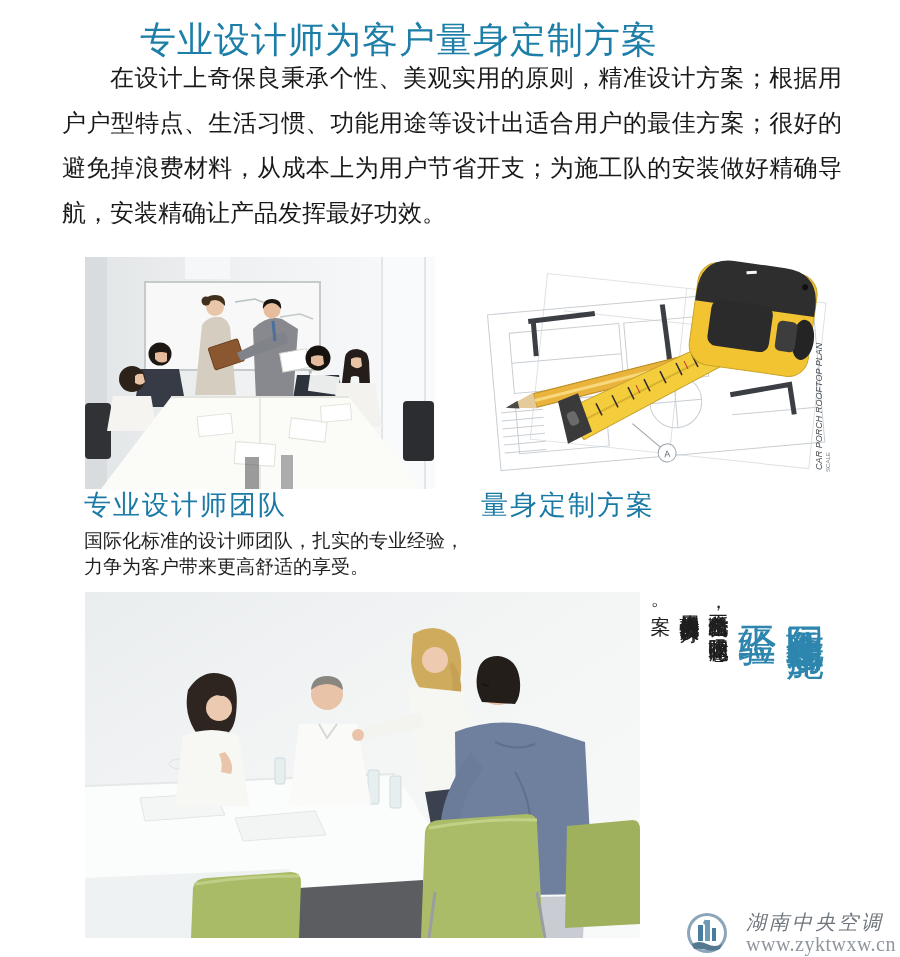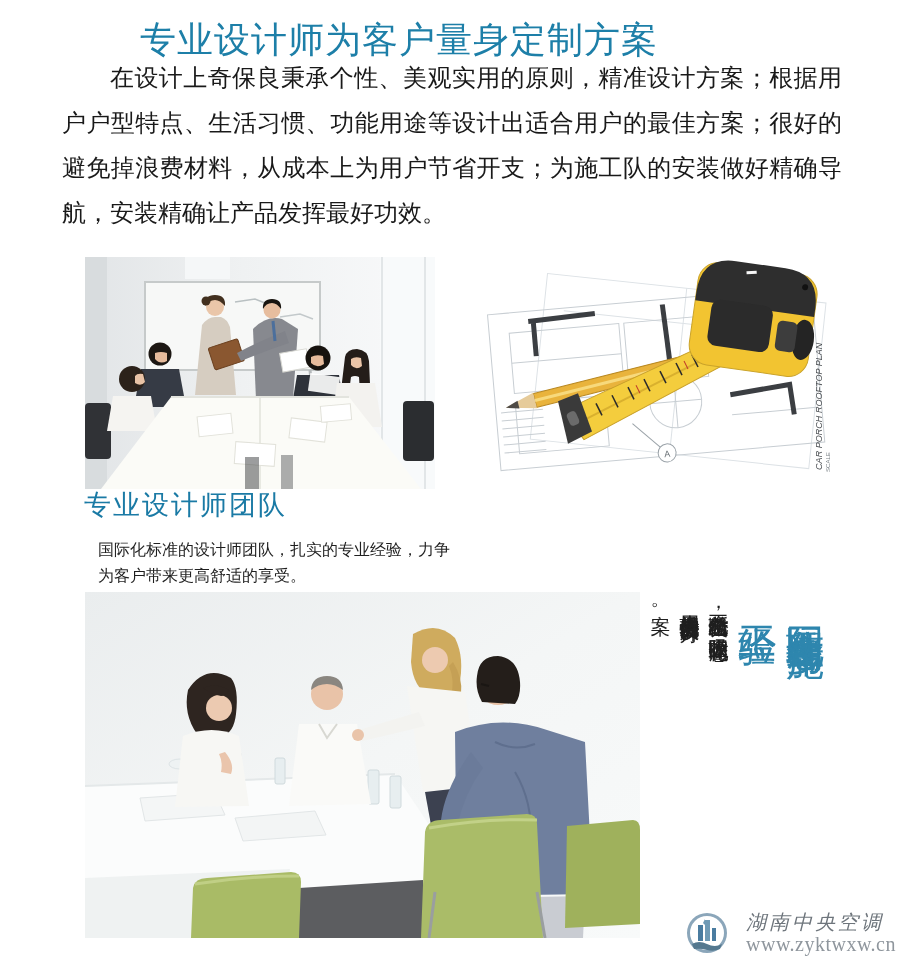--- a/index.html
+++ b/index.html
@@ -18,21 +18,21 @@
   }
   .photo{overflow:hidden;}
   .photo svg{display:block;width:100%;height:100%;}
   .photo-left{left:85px;top:257px;width:350px;height:232px;}
   .photo-right{left:478px;top:250px;width:352px;height:230px;}
   .photo-bottom{left:85px;top:592px;width:555px;height:346px;}
   .feature{}
   .feature-left{left:84px;top:487px;width:388px;}
   .feature-right{left:481px;top:487px;width:372px;}
   .feature h2{font-size:27px;color:#1a7aa5;font-weight:normal;margin:0 0 5px 0;letter-spacing:2px;}
-  .feature p{font-size:16px;line-height:26px;margin:14px;color:#1f1f1f;}
+  .feature p{font-size:19px;line-height:26px;margin:0;color:#1f1f1f;}
   .vtitle{
     top:596px;left:722px;width:106px;height:362px;
     writing-mode:vertical-rl;font-size:38px;line-height:1.26;letter-spacing:2px;
     color:#2e86ae;white-space:pre-line;z-index:2;
   }
   .vbody{
     top:599px;left:641px;width:92px;height:352px;
     writing-mode:vertical-rl;font-size:20px;line-height:1.45;letter-spacing:0.5px;
     color:#1f1f1f;white-space:pre-line;z-index:2;
   }
@@ -214,20 +214,21 @@
         <text x="352" y="220" transform="rotate(-90 352 220)" font-size="6" fill="#7c8388" font-family="Liberation Sans, sans-serif">SCALE</text>
       </g>
     </svg>
   </div>
 
   <div class="abs feature feature-left">
     <h2>专业设计师团队</h2>
     <p>国际化标准的设计师团队，扎实的专业经验，力争为客户带来更高舒适的享受。</p>
   </div>
   <div class="abs feature feature-right">
+    <h2>量身定制方案</h2>
   </div>
 
   <div class="abs photo photo-bottom">
     <svg viewBox="0 0 555 346" preserveAspectRatio="none">
       <defs>
         <linearGradient id="bgG2" x1="0" y1="0" x2="1" y2="1">
           <stop offset="0" stop-color="#eaedee"></stop>
             <stop offset="0.5" stop-color="#f4f6f6"></stop>
             <stop offset="1" stop-color="#f8fafa"></stop>
         </linearGradient>

